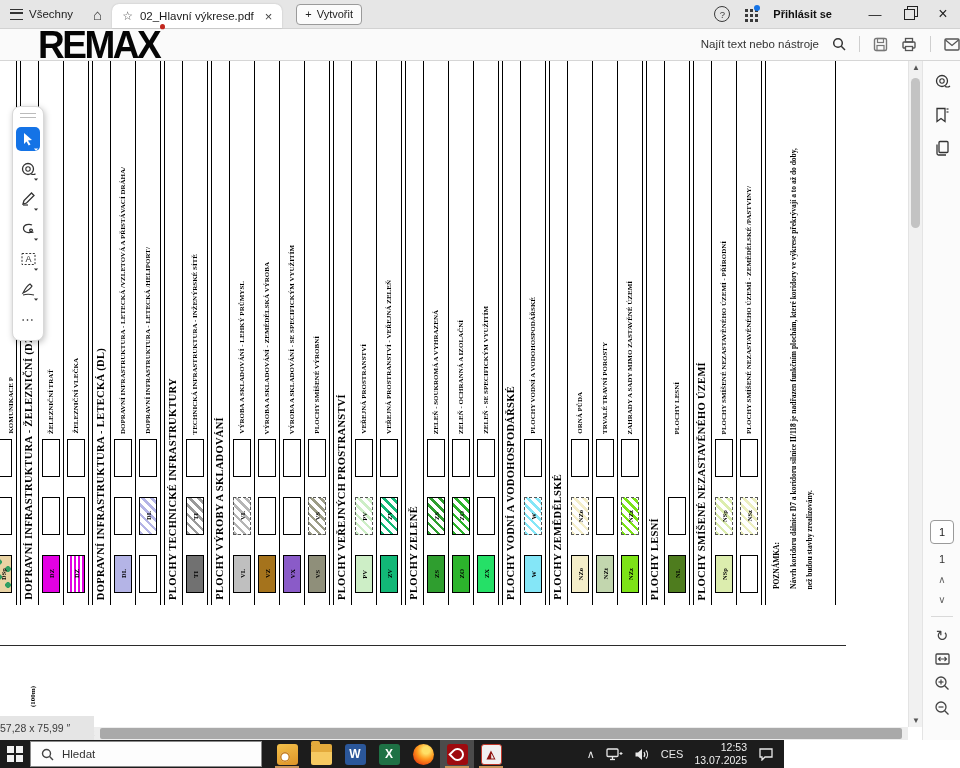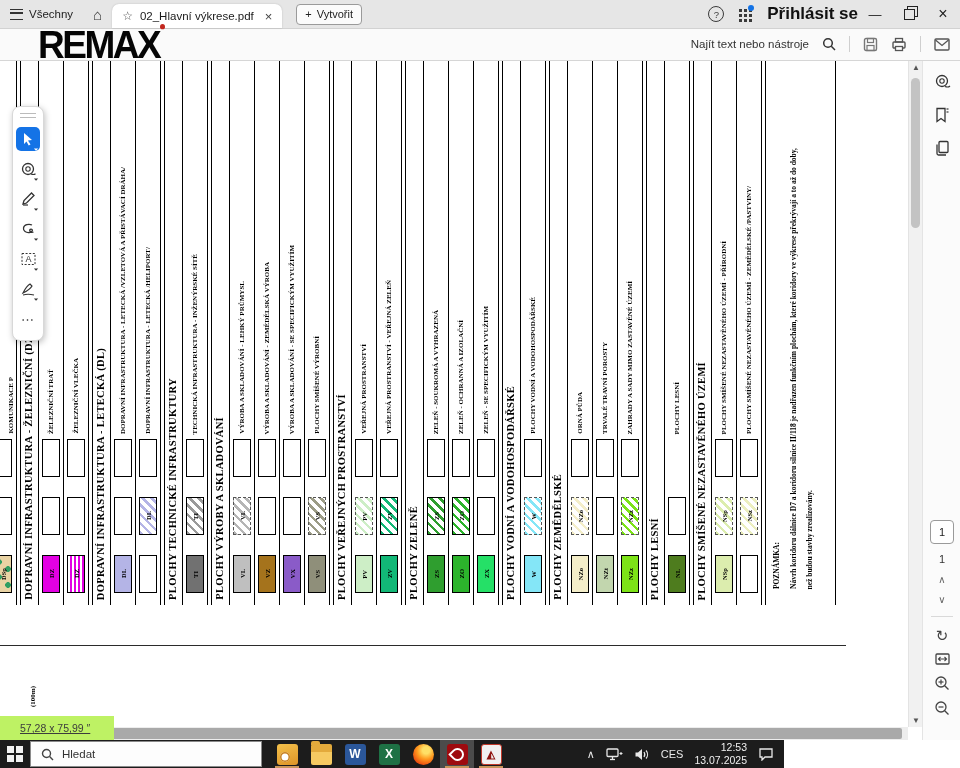--- a/index.html
+++ b/index.html
@@ -20,30 +20,30 @@
   .tab .tab-close{color:#444;font-size:13px;margin-left:4px;}
   .create-btn{margin-left:14px;height:19px;border:1px solid #9a9a9a;border-radius:4px;background:#fbfbfb;
               display:flex;align-items:center;gap:5px;padding:0 8px;font-size:11px;color:#222;}
   .tb-right{margin-left:auto;display:flex;align-items:center;gap:0;height:100%;}
   .help-circ{width:14px;height:14px;border:1.3px solid #3a3a3a;border-radius:50%;font-size:9.5px;color:#3a3a3a;
              display:flex;align-items:center;justify-content:center;margin-right:14px;}
   .grid-icon{position:relative;width:13px;height:13px;margin-right:16px;}
   .grid-icon .dots{position:absolute;left:1px;top:1px;width:3px;height:3px;background:#3a3a3a;
       box-shadow:5px 0 #3a3a3a,10px 0 #3a3a3a,0 5px #3a3a3a,5px 5px #3a3a3a,10px 5px #3a3a3a,0 10px #3a3a3a,5px 10px #3a3a3a,10px 10px #3a3a3a;}
   .grid-icon .bluedot{position:absolute;right:-3px;top:-3px;width:6px;height:6px;border-radius:50%;background:#1473e6;}
-  .signin{font-size:17px;font-weight:bold;color:#111;}
+  .signin{font-size:11px;font-weight:bold;color:#111;margin-right:26px;}
   .winbtn{width:34px;height:28px;display:flex;align-items:center;justify-content:center;color:#222;font-size:13px;}
   .restore-glyph{width:9px;height:9px;border:1.2px solid #222;position:relative;background:#e6e6e6;}
   .restore-glyph::before{content:"";position:absolute;left:2px;top:-4px;width:9px;height:9px;border:1.2px solid #222;z-index:-1;}
 
   
   .toolrow{position:absolute;left:0;top:28px;width:960px;height:32px;background:#fafafa;
            border-bottom:1px solid #d6d6d6;display:flex;align-items:center;z-index:30;}
   .toolrow .left{display:flex;align-items:center;gap:26px;padding-left:10px;font-size:11.5px;color:#2a2a2a;}
-  .toolrow .right{margin-left:auto;display:flex;align-items:center;gap:13px;padding-right:10px;color:#444;text-align:right;}
+  .toolrow .right{margin-left:auto;display:flex;align-items:center;gap:13px;color:#444;text-align:right;}
   .find-label{font-size:11.5px;color:#333;}
   .vdiv{width:1px;height:16px;background:#cfcfcf;}
   .toolrow svg{display:block;}
 
   
   .remax{position:absolute;left:38px;top:24px;z-index:45;font-family:"Liberation Sans",sans-serif;
          font-weight:900;font-size:37px;letter-spacing:-2.5px;color:#050505;transform:scaleY(1.05);}
   .remax .reg{position:absolute;right:-6px;top:1px;width:5px;height:5px;border-radius:50%;background:#c2271f;}
 
   
@@ -72,22 +72,22 @@
         font-weight:bold;font-size:6.5px;color:#000;}
   .grp.partial .cell{margin-left:-6px;}
   .grp.partial .labelwrap{justify-content:flex-end;padding-right:1px;}
   .note-grp{width:58px;display:flex;flex-direction:row;align-items:flex-end;gap:9px;
             padding:0 4px 16px 7px;box-sizing:content-box;}
   .note-txt{font-family:"Liberation Serif",serif;font-weight:bold;font-size:7.5px;color:#000;}
 
   .fold-line{position:absolute;left:0;top:585px;width:846px;height:1px;background:#2b2b2b;}
   .scale-label{position:absolute;left:30px;top:626px;font-family:"Liberation Serif",serif;
                font-weight:bold;font-size:7px;}
-  .size-chip{position:absolute;left:0;top:656px;width:94px;height:24px;background:#bef264;z-index:5;
-             display:flex;align-items:center;padding-left:20px;font-size:10.5px;color:#3c3c3c;text-decoration:underline;}
+  .size-chip{position:absolute;left:0;top:656px;width:94px;height:24px;background:#e5e5e5;z-index:5;
+             display:flex;align-items:center;padding-left:0;font-size:10.5px;color:#3c3c3c;}
 
   
   .hscroll{position:absolute;left:0;top:667px;width:908px;height:13px;background:#ededed;}
   .hscroll .arrow{position:absolute;left:86px;top:0;width:14px;height:13px;display:flex;align-items:center;
                   justify-content:center;font-size:10px;color:#555;}
   .hscroll .thumb{position:absolute;left:100px;top:1px;height:11px;width:802px;background:#a9a9a9;border-radius:2px;}
   .vscroll{position:absolute;left:908px;top:60px;width:14px;height:667px;background:#f1f1f1;border-left:1px solid #e3e3e3;}
   .vscroll .arr{position:absolute;left:0;width:14px;height:14px;display:flex;align-items:center;justify-content:center;
                 font-size:8px;color:#555;}
   .vscroll .thumb{position:absolute;left:2px;top:18px;width:9px;height:150px;background:#c3c3c3;border-radius:5px;}

